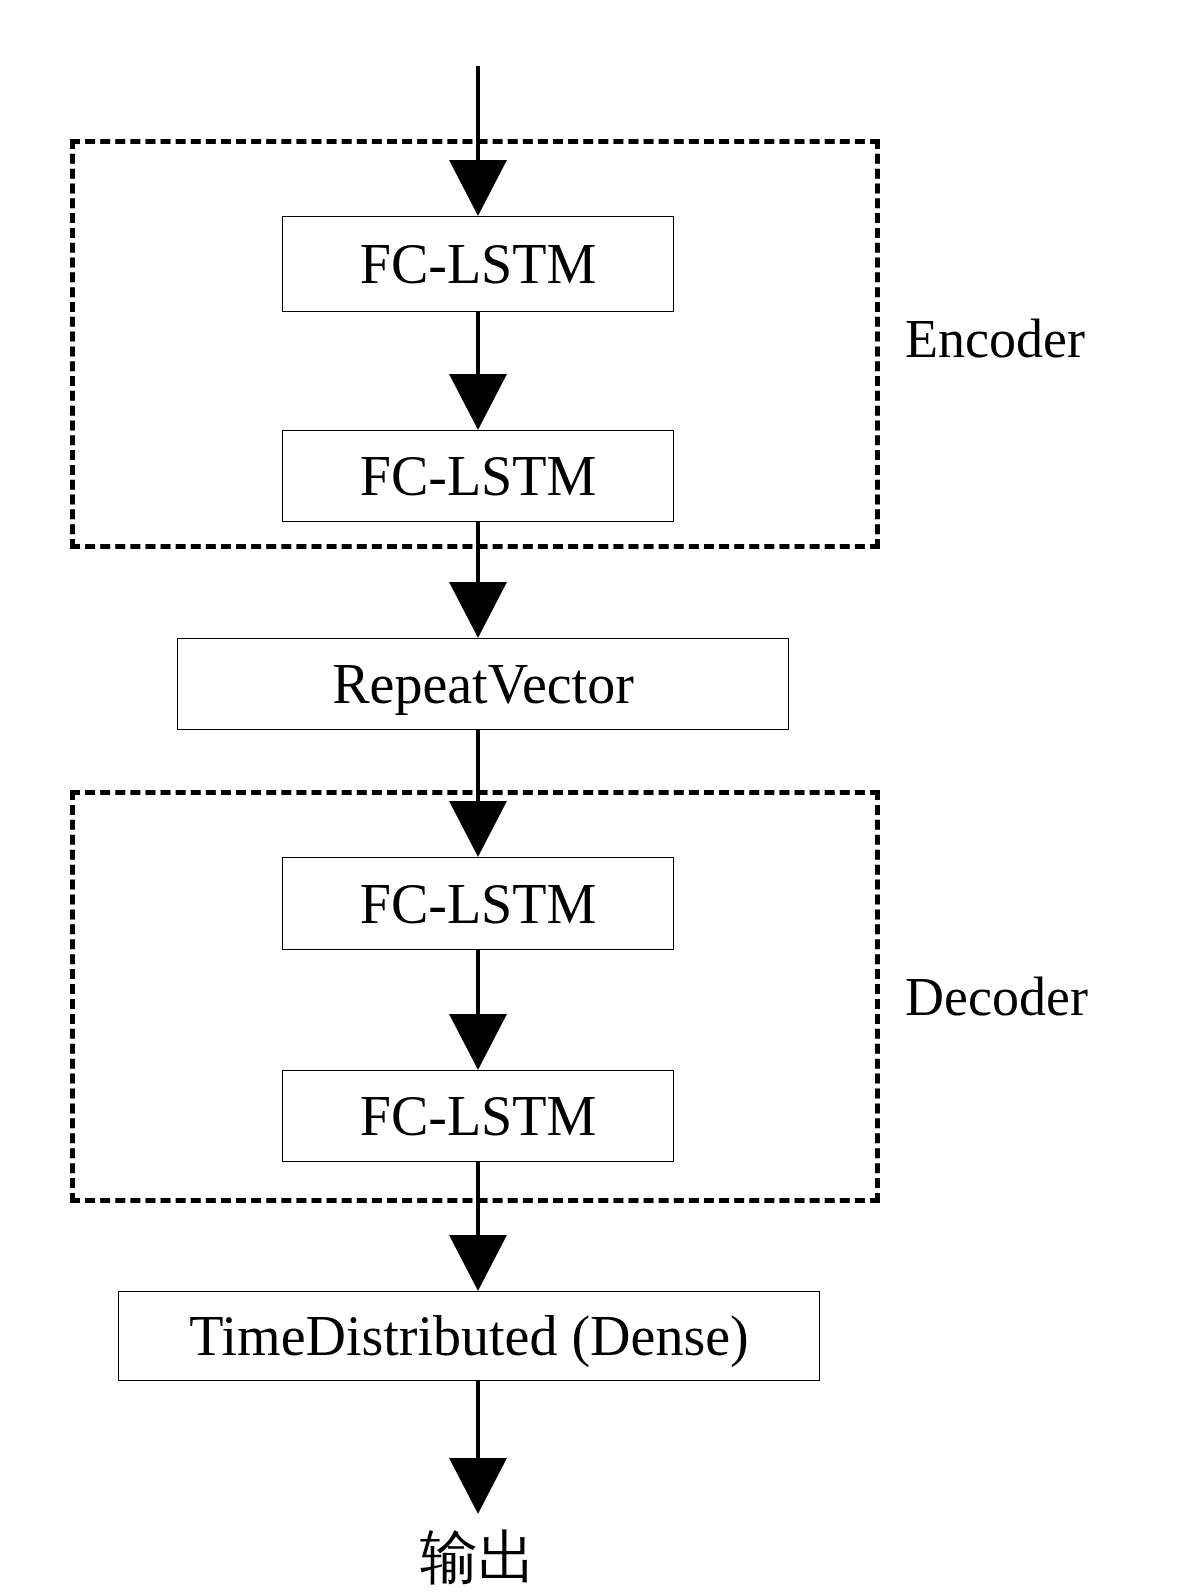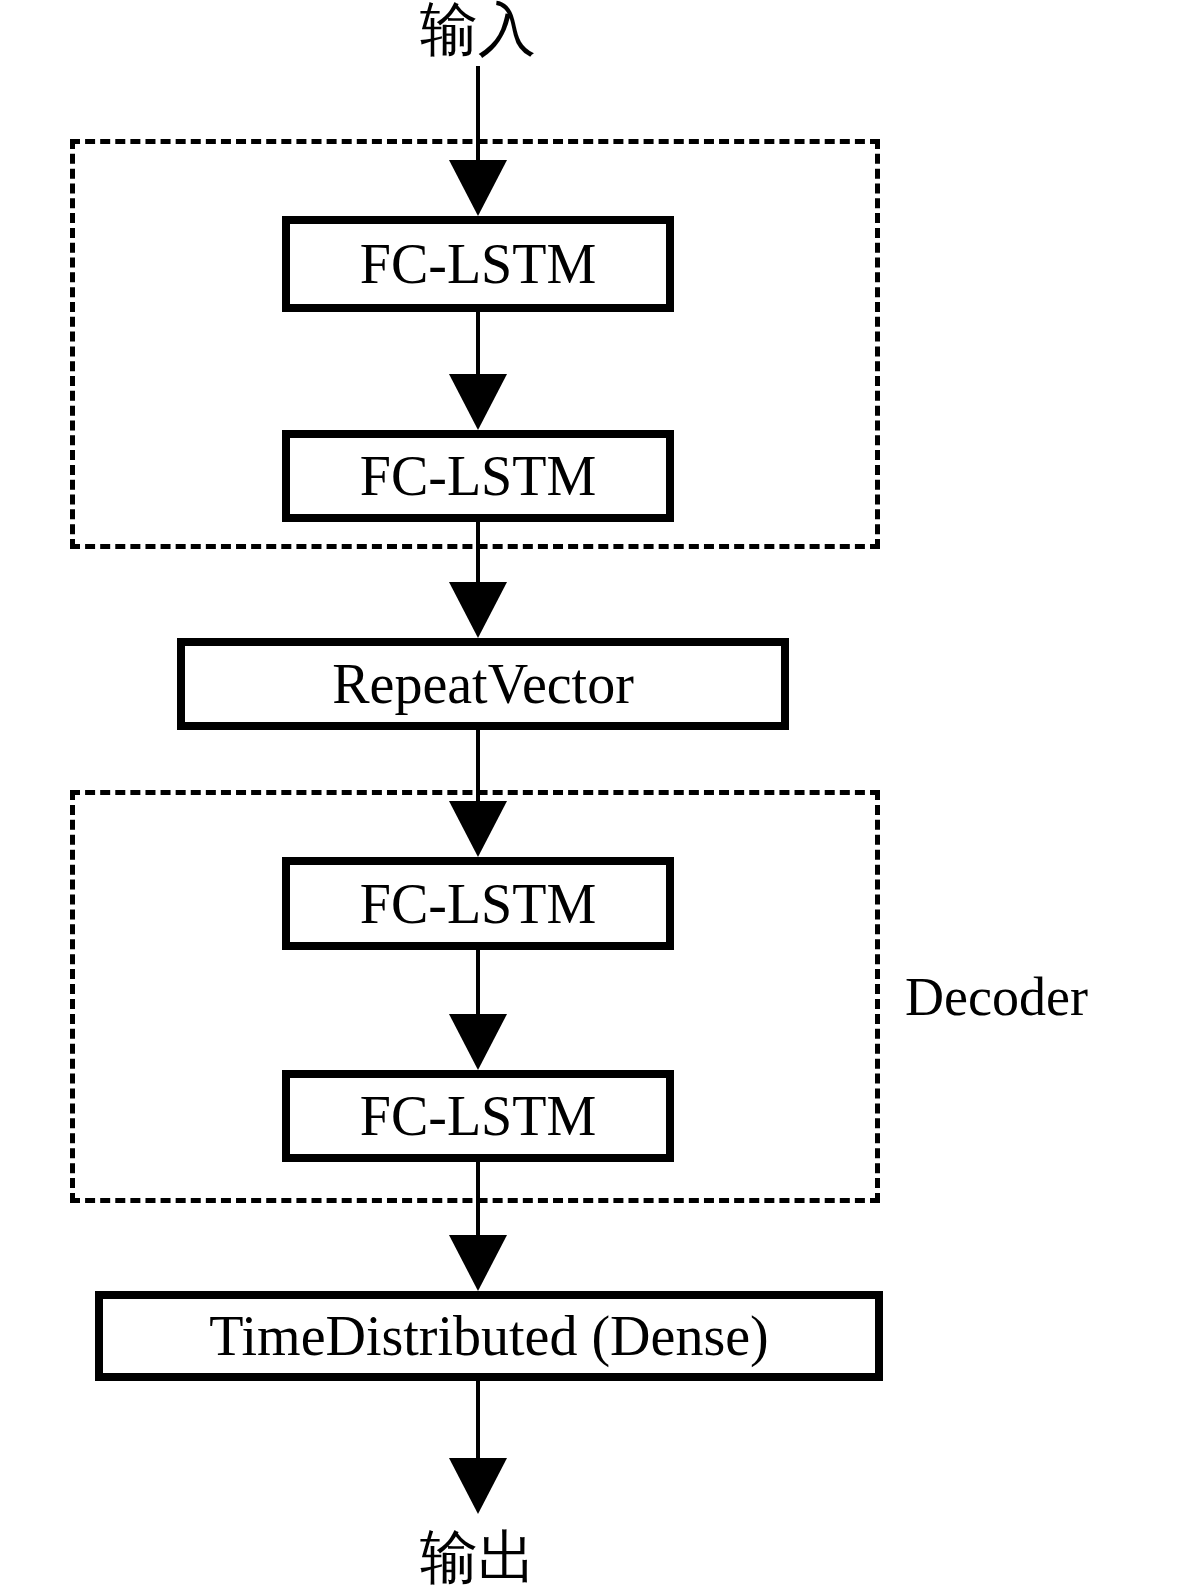--- a/index.html
+++ b/index.html
@@ -8,21 +8,21 @@
     width:1181px;height:1594px;
     background:#ffffff;
     color:#000000;
     font-family:"Liberation Serif","DejaVu Serif",serif;
     overflow:hidden;
   }
   
   .node{
     position:absolute;
     box-sizing:border-box;
-    border:8px solid #000000;
+    border:1px solid #000000;
     background:#ffffff;
     display:flex;align-items:center;justify-content:center;
     font-size:56px;
     line-height:1;
     white-space:nowrap;
   }
   
   .group{
     position:absolute;
     box-sizing:border-box;
@@ -62,29 +62,29 @@
     border-left:29px solid transparent;
     border-right:29px solid transparent;
     border-top:56px solid #000000;
   }
 </style>
 </head>
 <body>
 
 <div class="canvas">
 
-  <div class="endlabel" style="left:318px;top:0px;">输入</div>
 
   <div class="arrow" style="left:449px;top:66px;">
     <div class="shaft" style="height:94px;"></div>
     <div class="head"></div>
   </div>
 
   <div class="group" style="left:70px;top:139px;width:810px;height:410px;"></div>
 
+  <div class="sidelabel" style="left:905px;top:310px;">Encoder</div>
 
   <div class="node" style="left:282px;top:216px;width:392px;height:96px;">
     <span>FC-LSTM</span>
   </div>
 
   <div class="arrow" style="left:449px;top:312px;">
     <div class="shaft" style="height:62px;"></div>
     <div class="head"></div>
   </div>
 
@@ -121,21 +121,21 @@
 
   <div class="node" style="left:282px;top:1070px;width:392px;height:92px;">
     <span>FC-LSTM</span>
   </div>
 
   <div class="arrow" style="left:449px;top:1162px;">
     <div class="shaft" style="height:73px;"></div>
     <div class="head"></div>
   </div>
 
-  <div class="node" style="left:95px;top:1291px;width:788px;height:90px;">
+  <div class="node" style="left:118px;top:1291px;width:702px;height:90px;">
     <span>TimeDistributed (Dense)</span>
   </div>
 
   <div class="arrow" style="left:449px;top:1381px;">
     <div class="shaft" style="height:77px;"></div>
     <div class="head"></div>
   </div>
 
   <div class="endlabel" style="left:318px;top:1528px;">输出</div>
 

